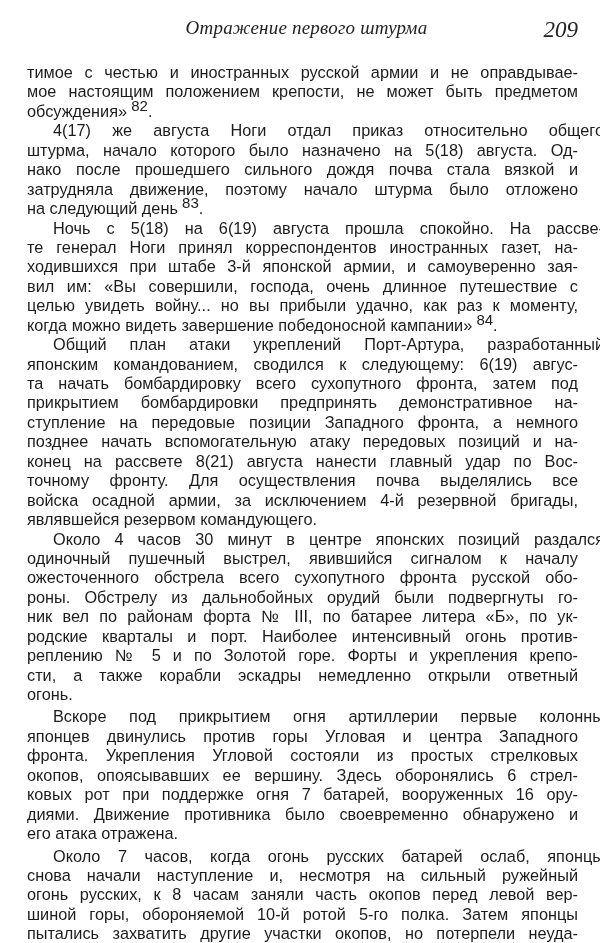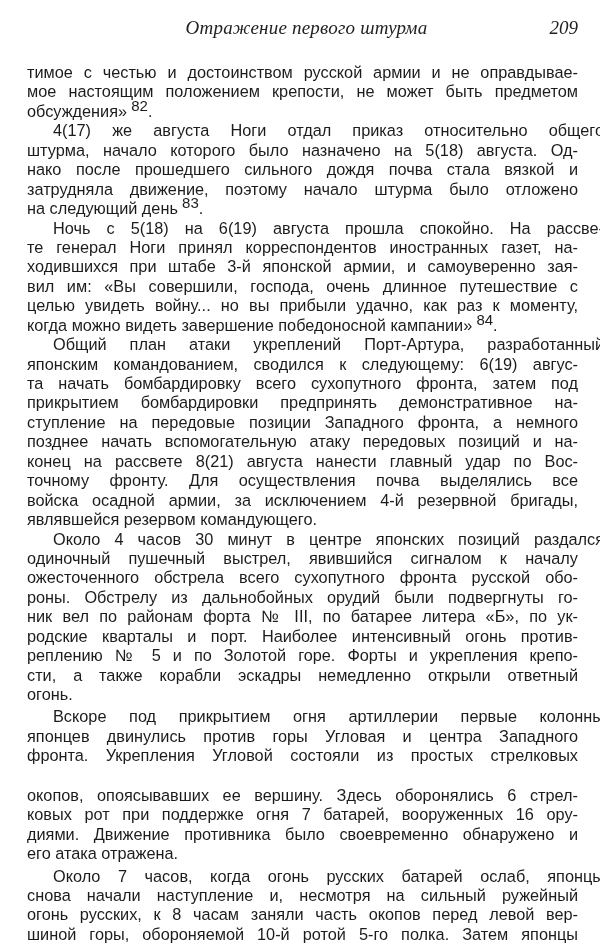--- a/index.html
+++ b/index.html
@@ -1,39 +1,39 @@
 <!DOCTYPE html>
 <html><head>
 <meta charset="utf-8">
 <style>
   html, body { margin: 0; padding: 0; background: #ffffff; }
   body { width: 600px; height: 943px; overflow: hidden; position: relative; }
   .page { position: absolute; left: 0; top: 0; width: 600px; height: 943px; background: #fff; color: #1a1a1a; }
   .header { position: absolute; top: 17px; left: 27px; width: 551px; height: 26px; }
   .running-title { position: absolute; left: 8px; right: 0; text-align: center; font-family: "Liberation Serif", serif; font-style: italic; font-size: 19px; letter-spacing: 0.2px; color: #222; }
-  .page-number { position: absolute; right: 0; font-family: "Liberation Serif", serif; font-style: italic; font-size: 19px; color: #222; }
+  .page-number { position: absolute; right: 0; font-family: "Liberation Serif", serif; font-style: italic; font-size: 23px; color: #222; }
   .body { position: absolute; top: 63px; left: 27px; width: 551px; font-family: "Liberation Sans Narrow", "Liberation Sans", sans-serif; font-size: 16.3px; line-height: 19.45px; color: #1c1c1c; }
   .line { display: block; white-space: nowrap; text-align: justify; text-align-last: justify; height: 19.45px; transform-origin: left center; }
   .line.last { text-align-last: left; }
   .line.indent { padding-left: 26px; }
   .gap { height: 3px; }
   sup { font-size: 15px; line-height: 0; vertical-align: 6px; }
 </style>
 </head>
 <body>
 
 <div class="page">
   <div class="header">
     <span class="running-title">Отражение первого штурма</span>
     <span class="page-number">209</span>
   </div>
 
   <div class="body" id="body">
       <div>
-        <span class="line" style="display: block; width: 551px;"><span>тимое с честью и достоинством русской армии и не оправдывае-</span></span>
+        <span class="line" style="display: block; width: 551px;"><span>тимое с честью и иностранных русской армии и не оправдывае-</span></span>
         <span class="line" style="display: block; width: 551px;"><span>мое настоящим положением крепости, не может быть предметом</span></span>
         <span class="line last" style="display: block; width: 551px;"><span>обсуждения»</span><sup> 82</sup><span>.</span></span>
       </div>
       <div>
         <span class="line indent" style="display: block; width: 551px;"><span>4(17) же августа Ноги отдал приказ относительно общего</span></span>
         <span class="line" style="display: block; width: 551px;"><span>штурма, начало которого было назначено на 5(18) августа. Од-</span></span>
         <span class="line" style="display: block; width: 551px;"><span>нако после прошедшего сильного дождя почва стала вязкой и</span></span>
         <span class="line" style="display: block; width: 551px;"><span>затрудняла движение, поэтому начало штурма было отложено</span></span>
         <span class="line last" style="display: block; width: 551px;"><span>на следующий день</span><sup> 83</sup><span>.</span></span>
       </div>
@@ -66,21 +66,21 @@
         <span class="line" style="display: block; width: 551px;"><span>родские кварталы и порт. Наиболее интенсивный огонь против-</span></span>
         <span class="line" style="display: block; width: 551px;"><span>реплению № 5 и по Золотой горе. Форты и укрепления крепо-</span></span>
         <span class="line" style="display: block; width: 551px;"><span>сти, а также корабли эскадры немедленно открыли ответный</span></span>
         <span class="line last" style="display: block; width: 551px;"><span>огонь.</span></span>
       </div>
       <div class="gap"></div>
       <div>
         <span class="line indent" style="display: block; width: 551px;"><span>Вскоре под прикрытием огня артиллерии первые колонны</span></span>
         <span class="line" style="display: block; width: 551px;"><span>японцев двинулись против горы Угловая и центра Западного</span></span>
         <span class="line" style="display: block; width: 551px;"><span>фронта. Укрепления Угловой состояли из простых стрелковых</span></span>
-        <span class="line" style="display: block; width: 551px; margin-top: 20px;"><span>окопов, опоясывавших ее вершину. Здесь оборонялись 6 стрел-</span></span>
+        <span class="line" style="display: block; width: 551px;"><span>окопов, опоясывавших ее вершину. Здесь оборонялись 6 стрел-</span></span>
         <span class="line" style="display: block; width: 551px;"><span>ковых рот при поддержке огня 7 батарей, вооруженных 16 ору-</span></span>
         <span class="line" style="display: block; width: 551px;"><span>диями. Движение противника было своевременно обнаружено и</span></span>
         <span class="line last" style="display: block; width: 551px;"><span>его атака отражена.</span></span>
       </div>
       <div class="gap"></div>
       <div>
         <span class="line indent" style="display: block; width: 551px;"><span>Около 7 часов, когда огонь русских батарей ослаб, японцы</span></span>
         <span class="line" style="display: block; width: 551px;"><span>снова начали наступление и, несмотря на сильный ружейный</span></span>
         <span class="line" style="display: block; width: 551px;"><span>огонь русских, к 8 часам заняли часть окопов перед левой вер-</span></span>
         <span class="line" style="display: block; width: 551px;"><span>шиной горы, обороняемой 10-й ротой 5-го полка. Затем японцы</span></span>

